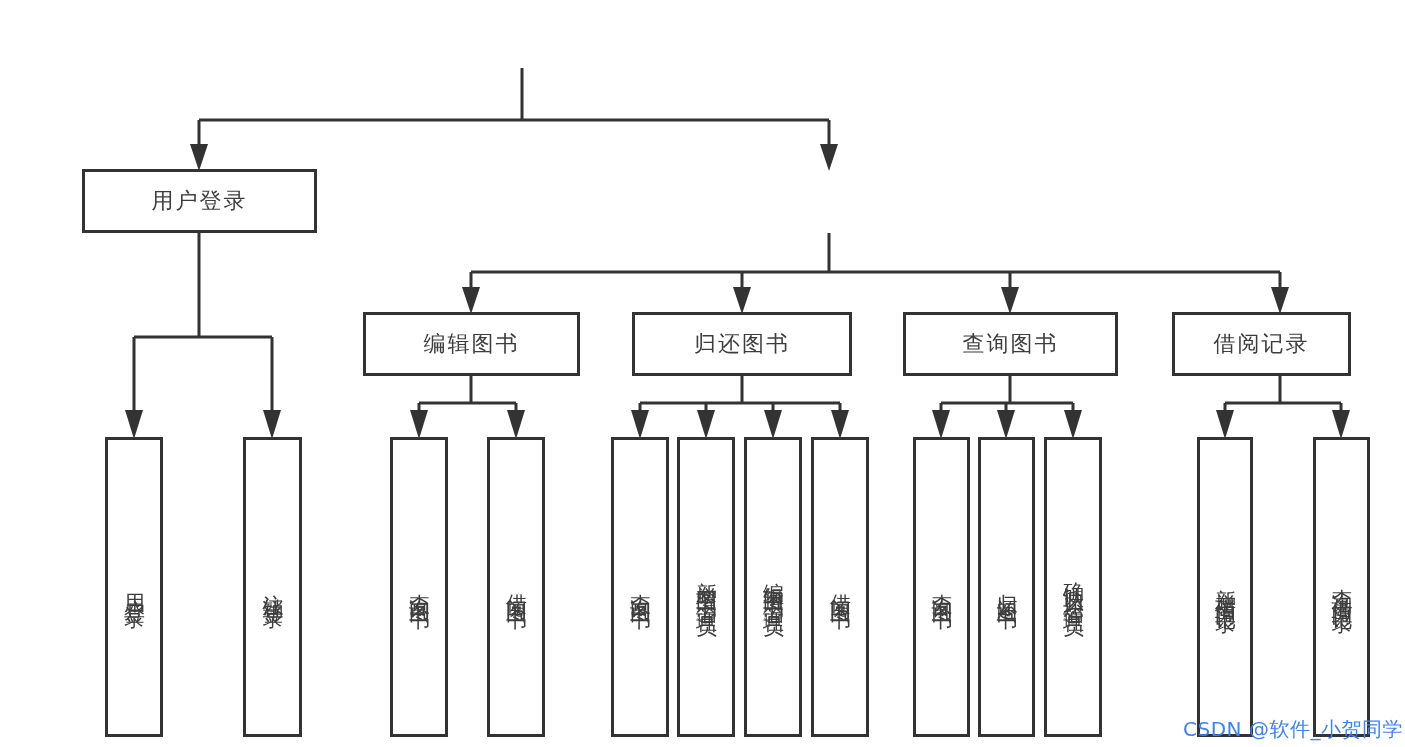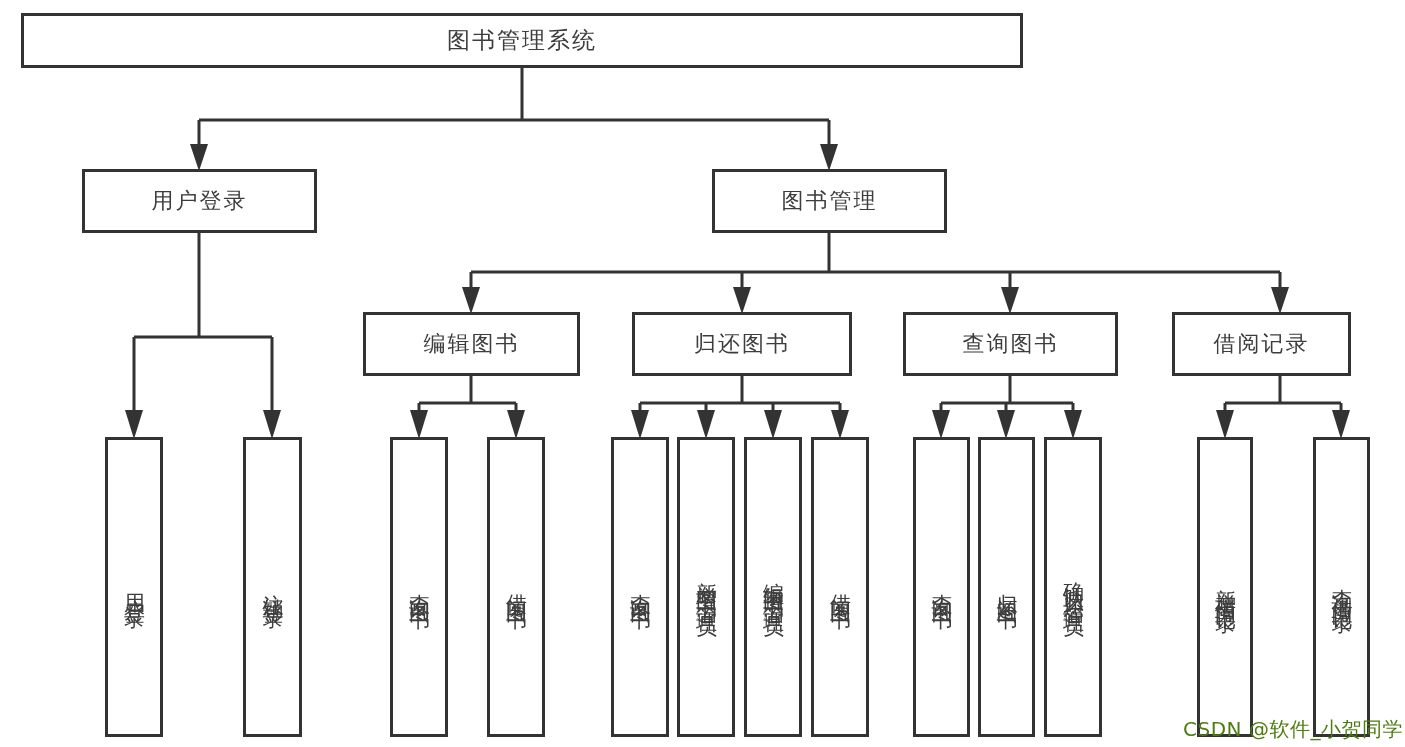--- a/index.html
+++ b/index.html
@@ -20,21 +20,21 @@
     position:absolute; top:437px; height:300px; width:58px; box-sizing:border-box;
     background:#ffffff; border:3px solid #333333;
     display:flex; align-items:center; justify-content:center;
   }
   .vbox span {
     writing-mode:vertical-rl; color:#3d3d3d; font-size:21px; letter-spacing:5px;
     line-height:1; white-space:nowrap;
   }
   .watermark {
     position:absolute; left:1183px; top:716px; width:215px; text-align:right;
-    color:#4d7c0f; font-size:20px; letter-spacing:0.5px; white-space:nowrap;
+    color:#3b82f6; font-size:20px; letter-spacing:0.5px; white-space:nowrap;
   }
 </style>
 </head>
 <body>
 
 <div class="canvas">
 
   <svg class="wires" viewBox="0 0 1405 747" aria-hidden="true">
 
     <path d="M522 68 V120 M199 120 H829 M199 120 V146 M829 120 V146"></path>
@@ -64,24 +64,22 @@
     <path d="M1010 376 V403 M941 403 H1073 M941 403 V412 M1006 403 V412 M1073 403 V412"></path>
     <polygon points="941,439 932,410 950,410"></polygon>
     <polygon points="1006,439 997,410 1015,410"></polygon>
     <polygon points="1073,439 1064,410 1082,410"></polygon>
 
     <path d="M1280 376 V403 M1225 403 H1341 M1225 403 V412 M1341 403 V412"></path>
     <polygon points="1225,439 1216,410 1234,410"></polygon>
     <polygon points="1341,439 1332,410 1350,410"></polygon>
   </svg>
 
-  <div class="hbox root" style="left:21px; top:13px; width:1002px; height:55px;">图书管理系统</div>
 
   <div class="hbox" style="left:82px; top:169px; width:235px; height:64px;">用户登录</div>
-  <div class="hbox" style="left:712px; top:169px; width:235px; height:64px;">图书管理</div>
 
   <div class="hbox" style="left:363px; top:312px; width:217px; height:64px;">编辑图书</div>
   <div class="hbox" style="left:632px; top:312px; width:220px; height:64px;">归还图书</div>
   <div class="hbox" style="left:903px; top:312px; width:215px; height:64px;">查询图书</div>
   <div class="hbox" style="left:1172px; top:312px; width:179px; height:64px;">借阅记录</div>
 
   <div class="vbox" style="left:105px;">
     <span>用户登录</span>
   </div>
   <div class="vbox" style="left:243px; width:59px;">

